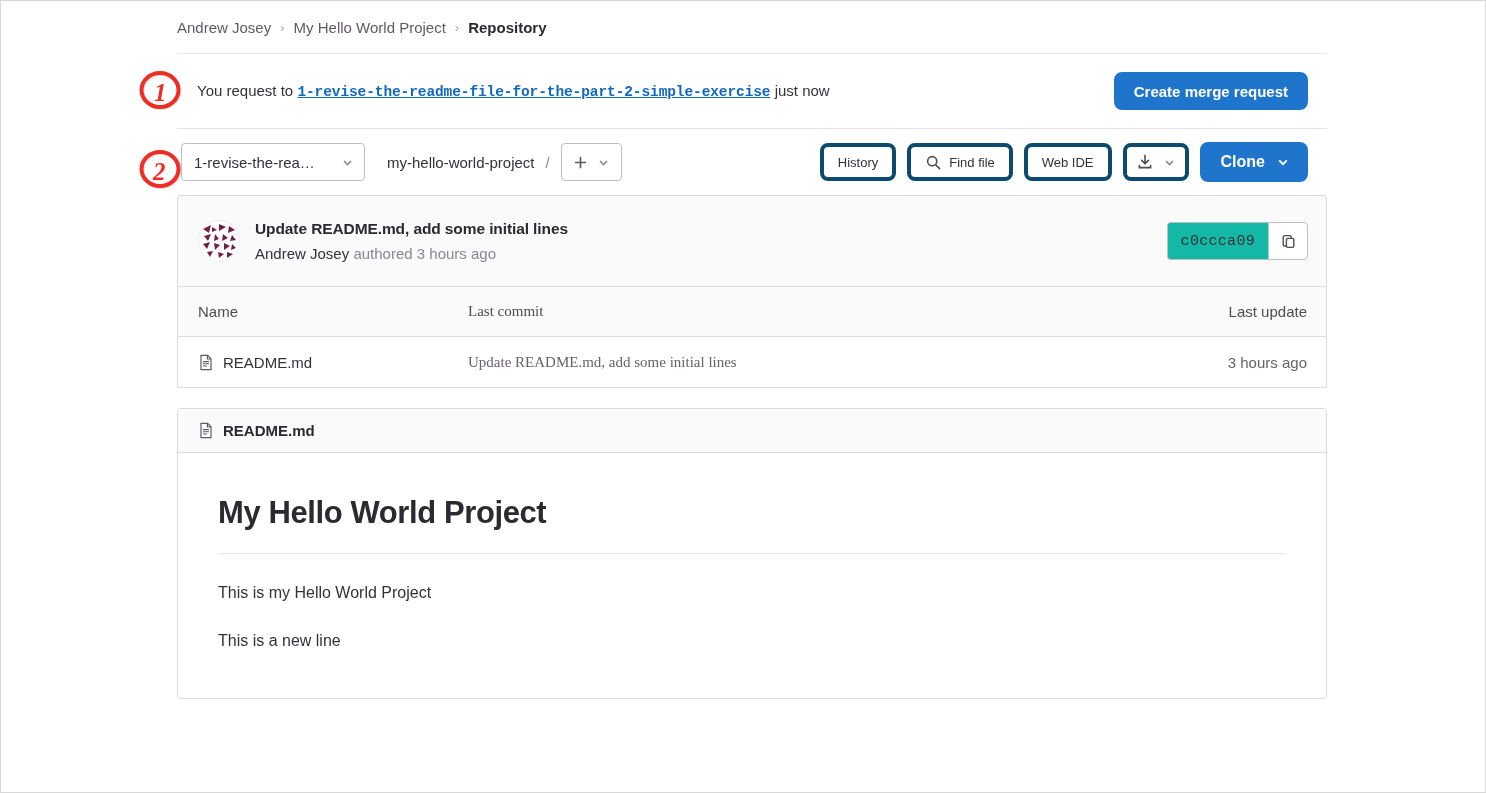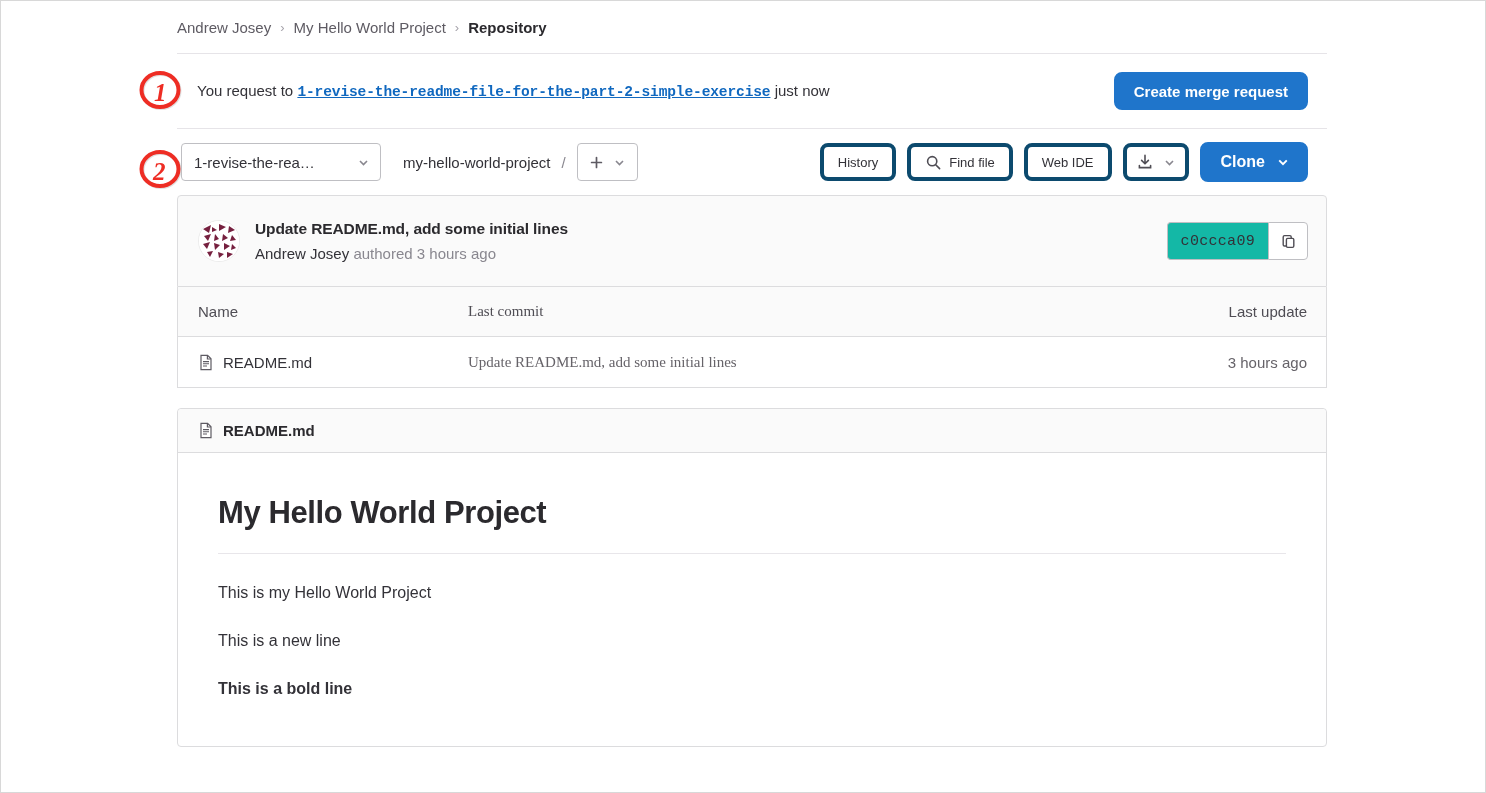--- a/index.html
+++ b/index.html
@@ -55,21 +55,21 @@
   }
   .btn-mr{ height:38px; padding:0 16px; font-size:15px; }
 
   
   .toolbar{
     height:66px; display:flex; align-items:center; padding:0 0 0 4px;
   }
   .tb-left{ display:flex; align-items:center; gap:0; }
   .branch-select{
     display:flex; align-items:center; justify-content:space-between;
-    width:200px; height:38px; padding:0 10px 0 12px;
+    width:184px; height:38px; padding:0 10px 0 12px;
     border:1px solid #bfbfc3; border-radius:4px; background:#fff;
     font-size:15px; color:#333238; cursor:pointer;
   }
   .repo-path{ margin-left:22px; font-size:15px; color:#333238; }
   .slash{ margin:0 11px; color:#89878f; font-size:15px; }
   .plus-btn{
     display:inline-flex; align-items:center; gap:9px;
     height:38px; padding:0 11px;
     border:1px solid #bfbfc3; border-radius:4px; background:#fff;
     color:#5e5b63; cursor:pointer;
@@ -300,21 +300,20 @@
           <path d="M3 1.4 H9.6 L13 4.8 V15.6 H3 Z" fill="#fff" stroke="#5e5b63" stroke-width="1.2"></path>
           <path d="M9.4 1.6 V5 H12.9" fill="none" stroke="#5e5b63" stroke-width="1.2"></path>
           <path d="M5 7.6 H11 M5 9.8 H11 M5 12 H9" stroke="#5e5b63" stroke-width="1.1"></path>
         </svg>
         <span>README.md</span>
       </div>
       <div class="readme-body">
         <h1>My Hello World Project</h1>
         <p>This is my Hello World Project</p>
         <p>This is a new line</p>
-        <p class="bold">This is a bold line</p>
       </div>
     </div>
 
   </div>
 
   <div class="marker marker-1">
     <svg width="46" height="44" viewBox="0 0 46 44">
       <ellipse cx="24" cy="23" rx="18.5" ry="17" fill="none" stroke="#c9c9c9" stroke-width="4" opacity="0.55"></ellipse>
       <ellipse cx="23" cy="22" rx="18.5" ry="17" fill="none" stroke="#ee2d24" stroke-width="4"></ellipse>
     </svg>

